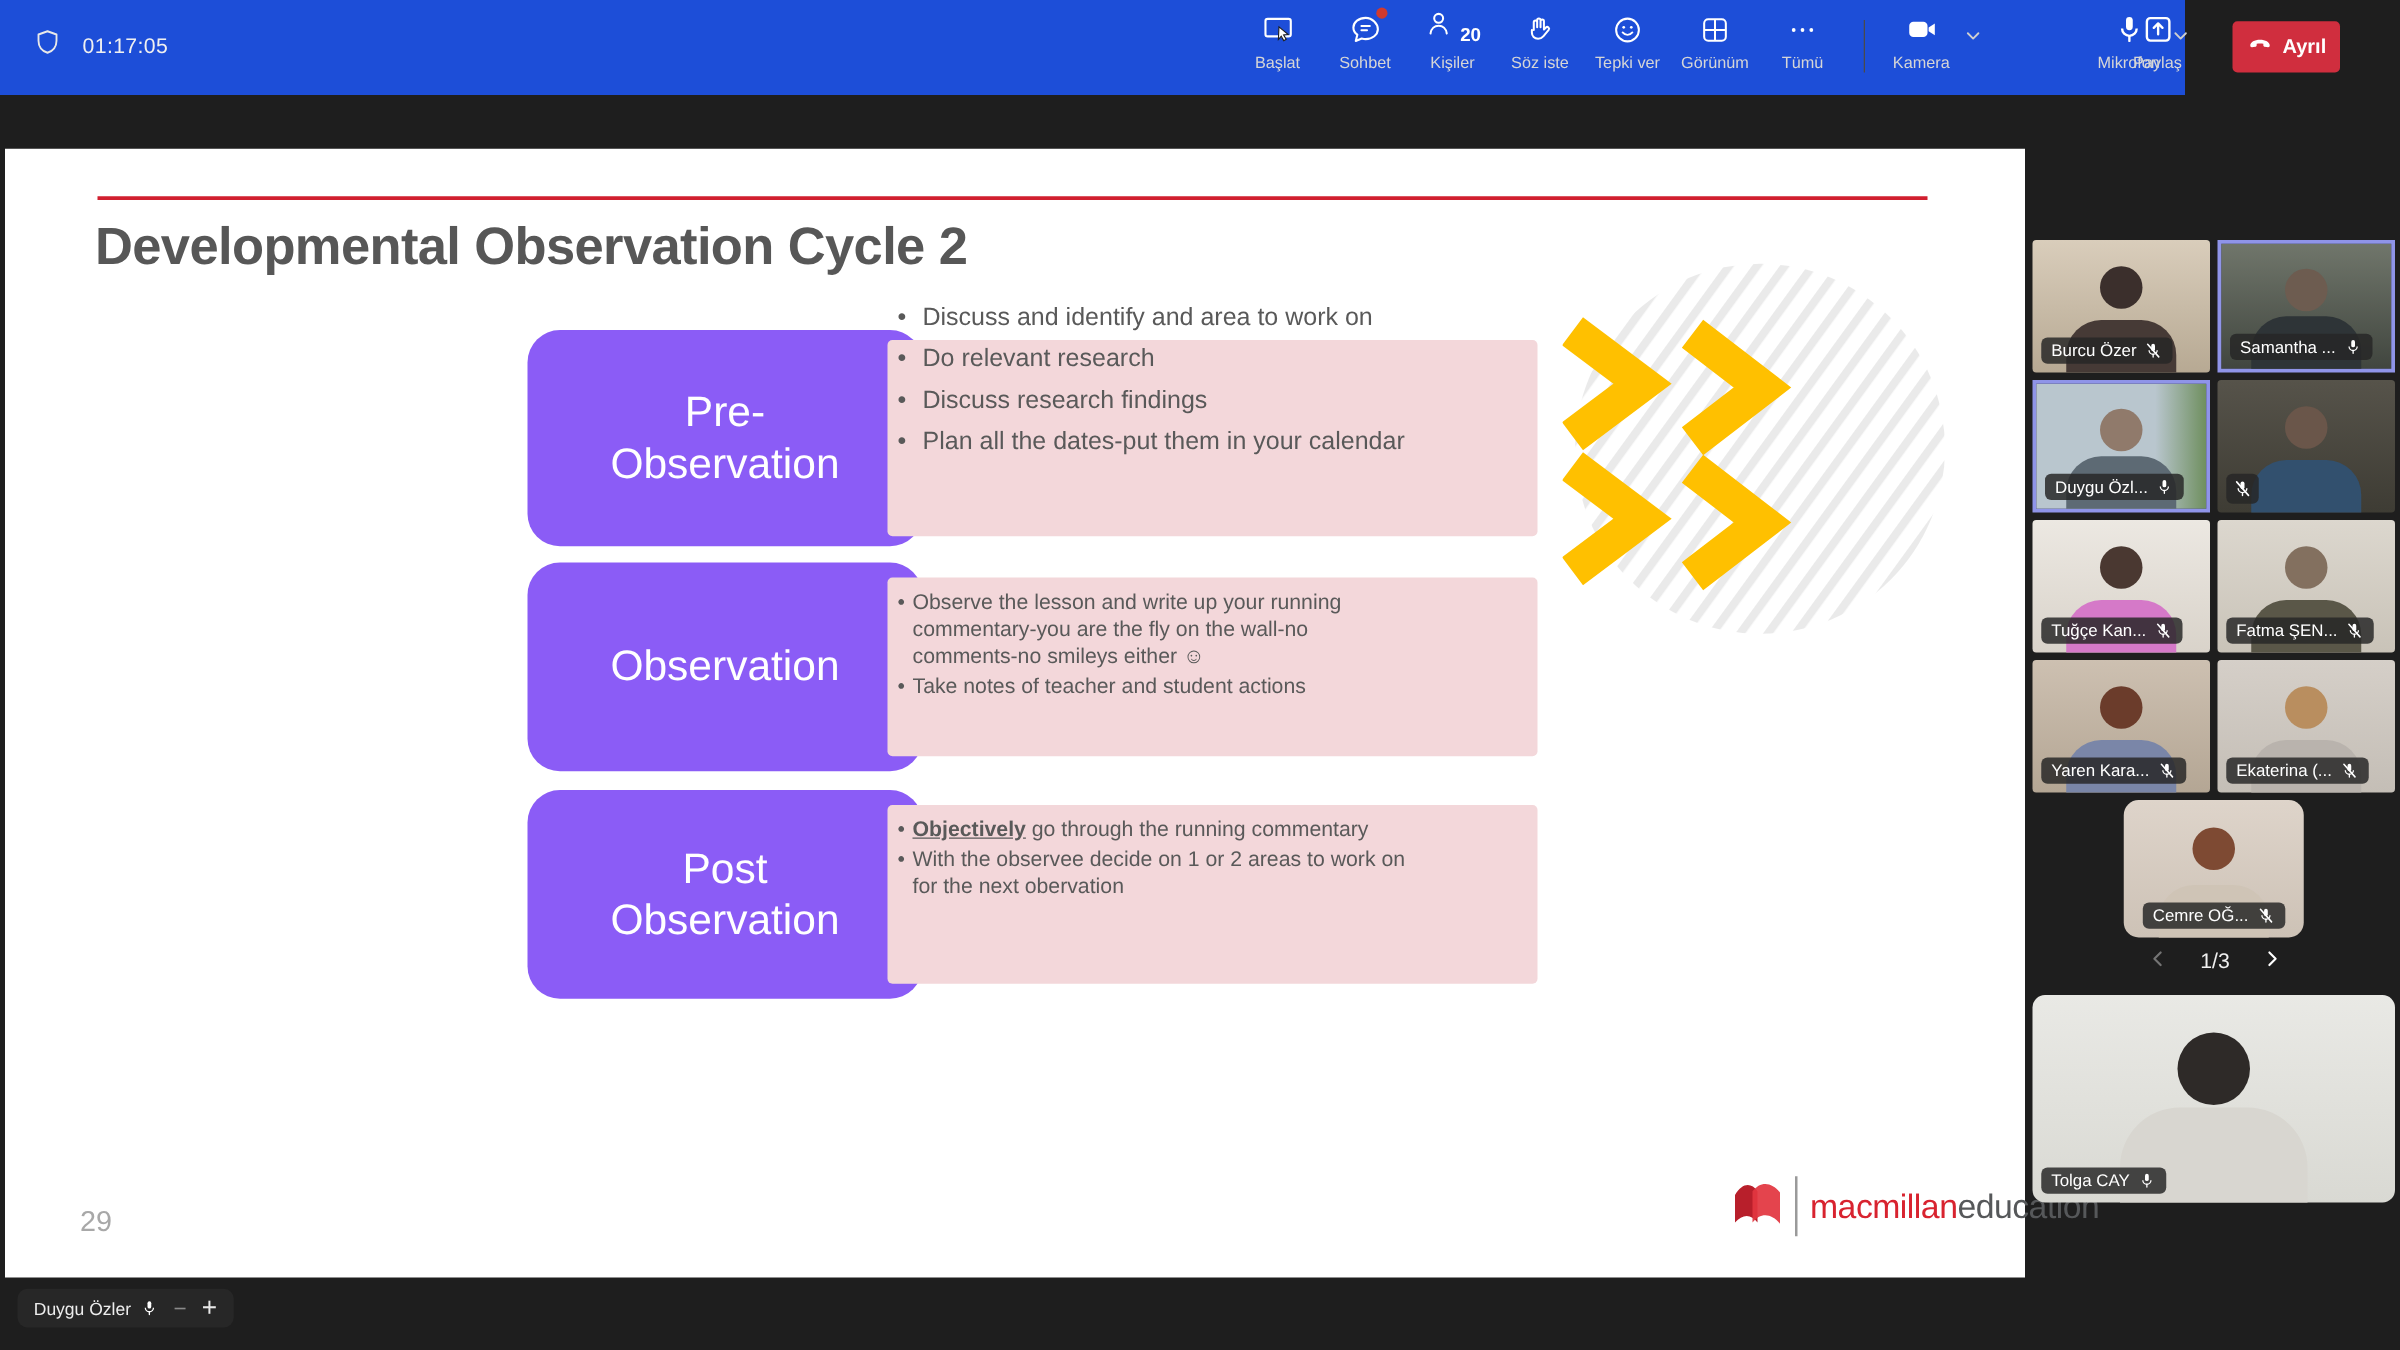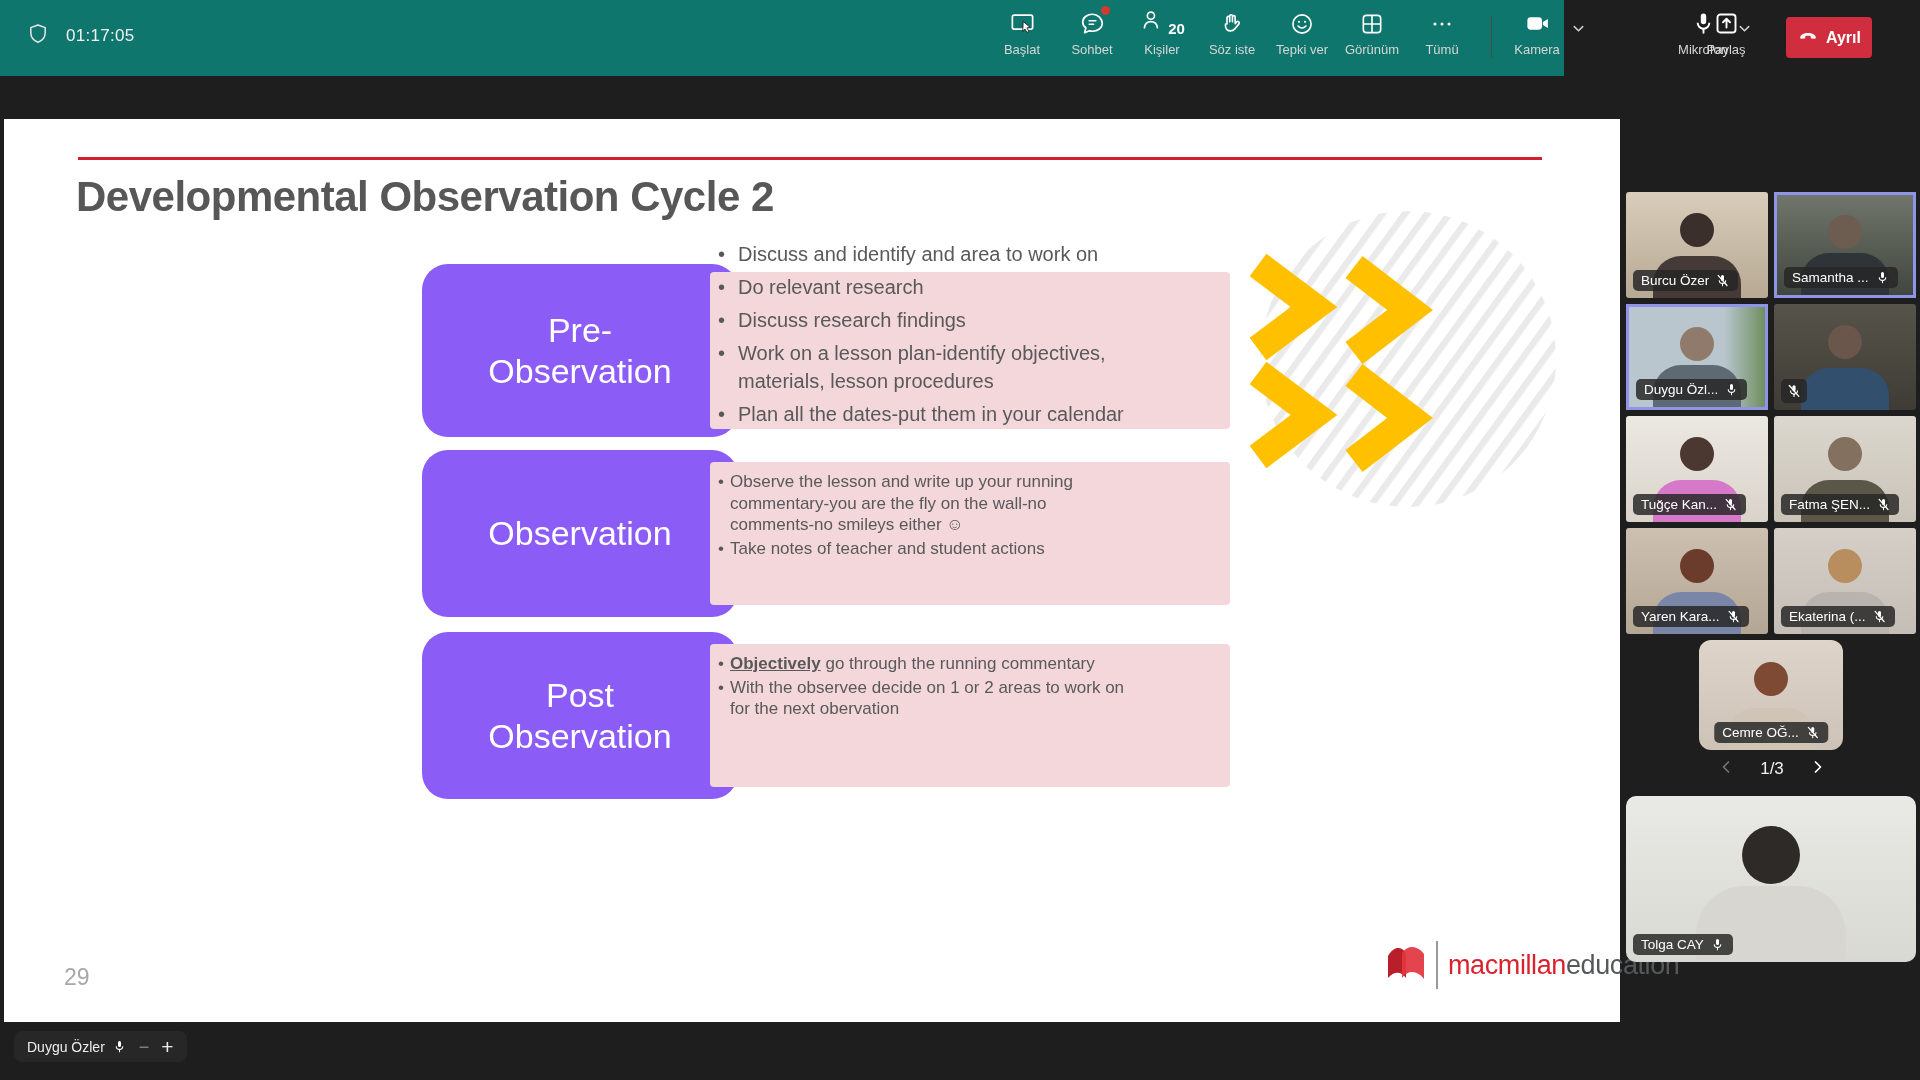--- a/index.html
+++ b/index.html
@@ -5,21 +5,21 @@
   * { margin:0; padding:0; box-sizing:border-box; }
   html,body { width:1920px; height:1080px; }
   body {
     background:#1e1e1e;
     font-family:"Liberation Sans", sans-serif;
     position:relative;
     overflow:hidden;
     color:#fff;
   }
   
-  .topbar { position:absolute; left:0; top:0; width:1564px; height:76px; background:#0f766e;text-decoration:underline; }
+  .topbar { position:absolute; left:0; top:0; width:1748px; height:76px; background:#1d4ed8;text-decoration:underline; }
   .timer-wrap { position:absolute; left:26px; top:22px; display:flex; align-items:center; gap:16px; }
   .timer { font-size:17px; color:#f0f0f0; letter-spacing:.3px; }
   .tb-main { position:absolute; left:990px; top:9px; display:flex; gap:6px; }
   .tb-btn { width:64px; display:flex; flex-direction:column; align-items:center; gap:5px; cursor:pointer; }
   .tb-btn .ic { height:28px; display:flex; align-items:flex-end; justify-content:center; position:relative; }
   .tb-btn .lbl { font-size:13px; color:#d6d6d6; white-space:nowrap; }
   .badge-dot { position:absolute; right:-4px; top:-3px; width:9px; height:9px; border-radius:50%; background:#d13a2e; }
   .ppl-count { font-size:15px; font-weight:bold; color:#fff; margin-left:3px; }
   .tb-divider { position:absolute; left:1491px; top:16px; width:1px; height:42px; background:#4a4a4a; }
   .tb-grp { position:absolute; top:9px; display:flex; align-items:flex-start; }
@@ -266,21 +266,20 @@
 Observation</div>
 
   <div class="pink-box pink-1"></div>
   <div class="pink-box pink-2"></div>
   <div class="pink-box pink-3"></div>
 
   <ul class="blist blist-1">
     <li>Discuss and identify and area to work on</li>
     <li>Do relevant research</li>
     <li>Discuss research findings</li>
-    <li>Work on a lesson plan-identify objectives, materials, lesson procedures</li>
     <li>Plan all the dates-put them in your calendar</li>
   </ul>
 
   <ul class="blist blist-2">
     <li>Observe the lesson and write up your running commentary-you are the fly on the wall-no comments-no smileys either ☺</li>
     <li>Take notes of teacher and student actions</li>
   </ul>
 
   <ul class="blist blist-3">
     <li><span class="bold-u">Objectively</span><span> go through the running commentary</span></li>

